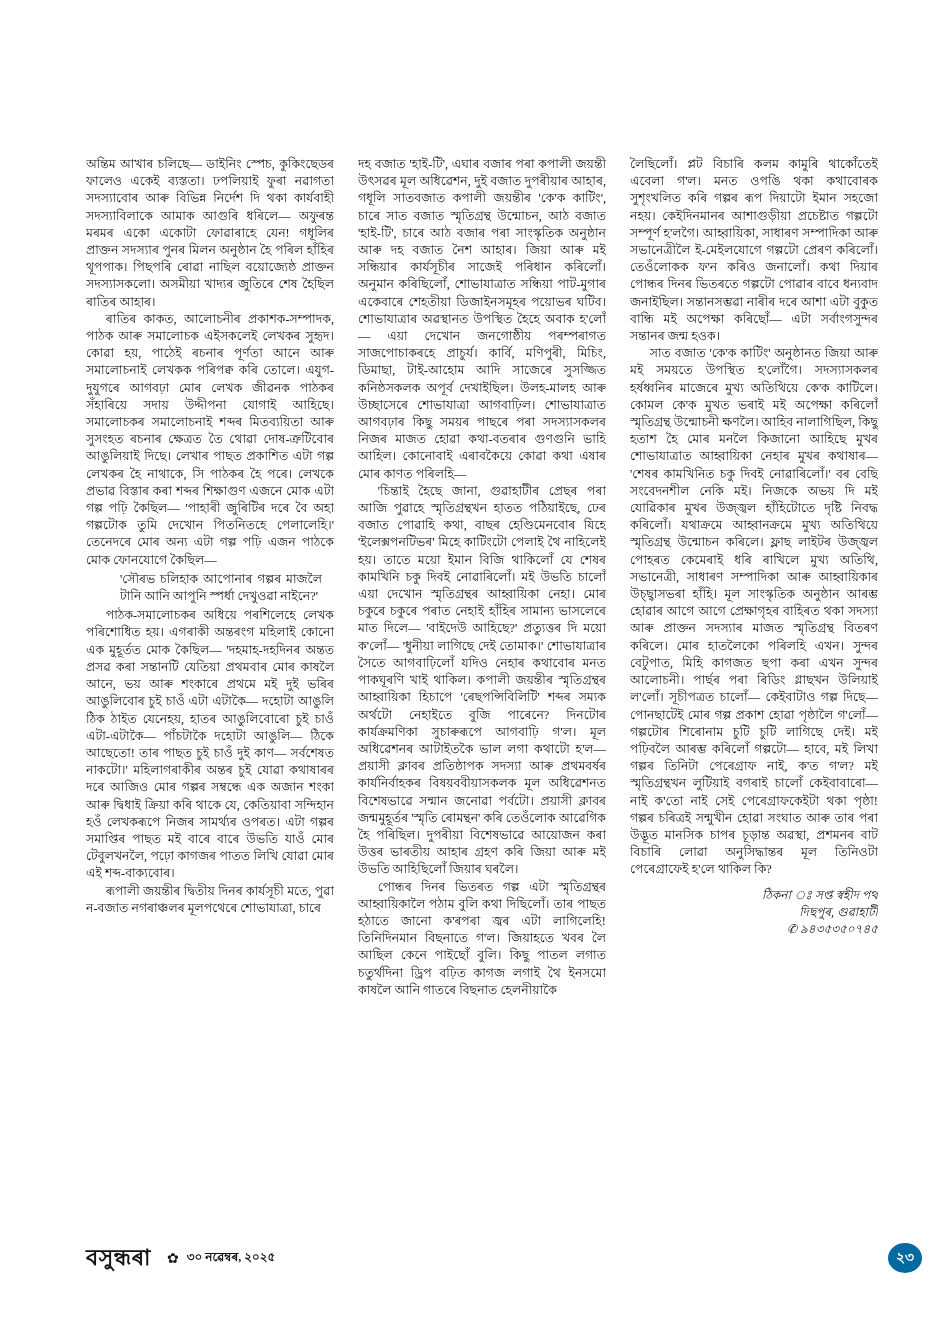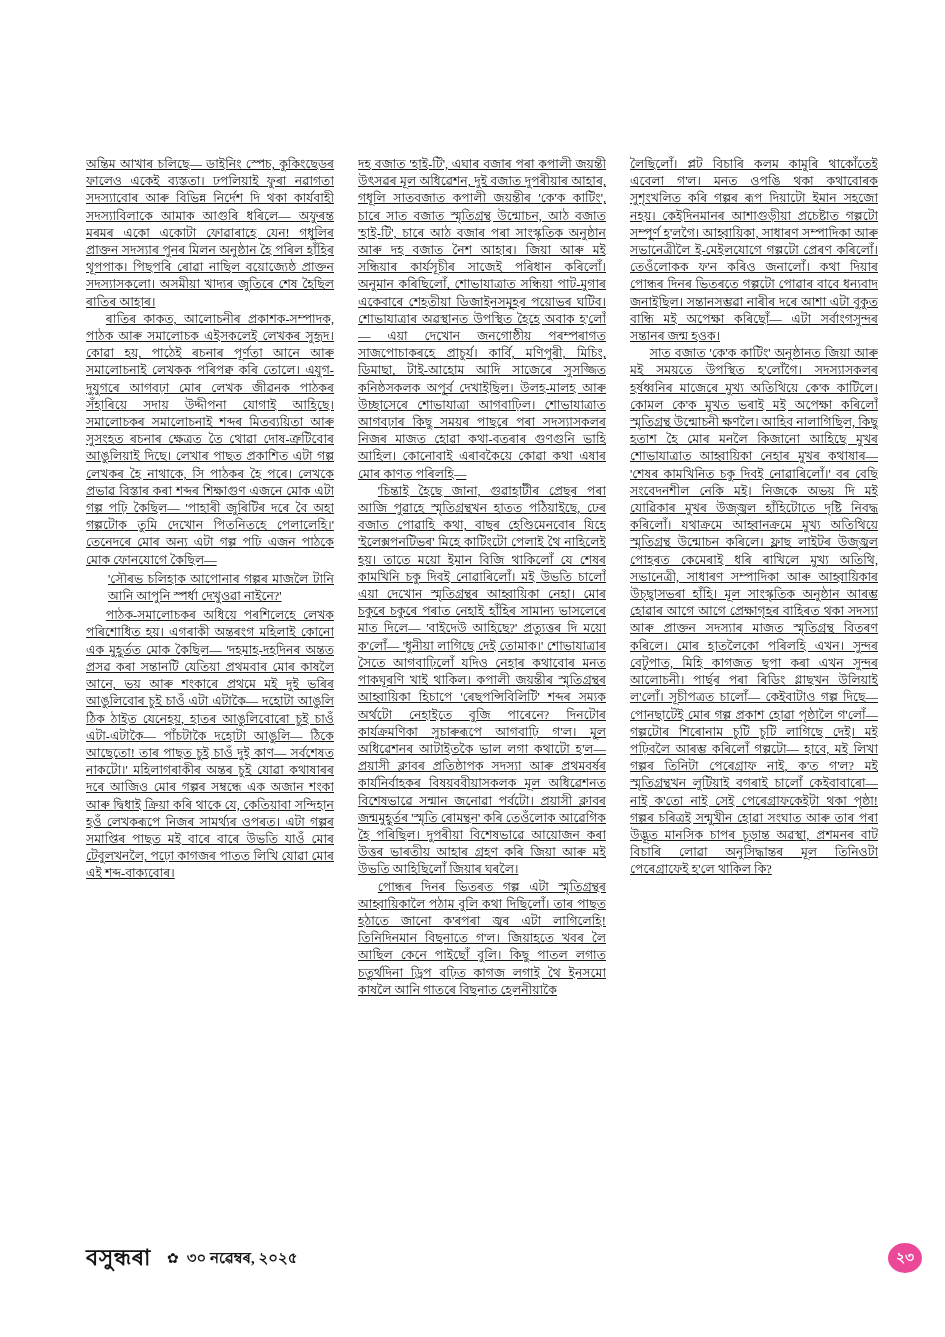--- a/index.html
+++ b/index.html
@@ -18,38 +18,37 @@
   }
   .content {
     position: absolute;
     top: 156px;
     left: 86px;
     width: 792px;
     height: 1080px;
     display: flex;
     gap: 24px;
     overflow: hidden;
-    text-decoration: underline;
   }
   .column {
     flex: 1 1 0;
     overflow: hidden;
   }
   .column p {
     font-size: 12.4px;
     line-height: 17.2px;
     text-align: justify;
     text-indent: 1.6em;
     word-break: break-word;
   }
   .column p.flush { text-indent: 0; }
   .column p.quote {
     text-indent: 0;
     padding-left: 22px;
-    margin: 2px 0;
+    margin: 2px 12px;
   }
   .address {
     margin-top: 8px;
     text-align: right;
     font-style: italic;
     font-size: 12px;
     line-height: 17px;
   }
   .footer {
     position: absolute;
@@ -63,60 +62,66 @@
   .footer .brand {
     font-size: 22px;
     font-weight: bold;
     letter-spacing: 0.5px;
   }
   .footer .ornament {
     margin: 0 8px 0 16px;
     font-size: 14px;
   }
   .footer .date {
-    font-size: 15px;
+    font-size: 12px;
     font-weight: bold;
   }
   .badge {
     margin-left: auto;
     width: 34px;
     height: 30px;
     border-radius: 50%;
-    background: #ec4899;
+    background: #0369a1;
     color: #ffffff;
     display: flex;
     align-items: center;
     justify-content: center;
     font-size: 14px;
     font-weight: bold;
   }
 </style>
 </head>
 <body>
 
 <div class="page">
 
   <div class="content">
 
     <div class="column">
       <p class="flush">অন্তিম আখাৰ চলিছে— ডাইনিং স্পেচ, কুকিংছেডৰ ফালেও একেই ব্যস্ততা। ঢপলিয়াই ফুৰা নৱাগতা সদস্যাবোৰ আৰু বিভিন্ন নিৰ্দেশ দি থকা কাৰ্যবাহী সদস্যাবিলাকে আমাক আগুৰি ধৰিলে— অফুৰন্ত মৰমৰ একো একোটা ফোৱাৰাহে যেন! গধূলিৰ প্ৰাক্তন সদস্যাৰ পুনৰ মিলন অনুষ্ঠান হৈ পৰিল হাঁহিৰ থূপপাক। পিছপৰি ৰোৱা নাছিল বয়োজ্যেষ্ঠ প্ৰাক্তন সদস্যাসকলো। অসমীয়া খাদ্যৰ জুতিৰে শেষ হৈছিল ৰাতিৰ আহাৰ।</p>
       <p>ৰাতিৰ কাকত, আলোচনীৰ প্ৰকাশক-সম্পাদক, পাঠক আৰু সমালোচক এইসকলেই লেখকৰ সুহৃদ। কোৱা হয়, পাঠেই ৰচনাৰ পূৰ্ণতা আনে আৰু সমালোচনাই লেখকক পৰিপক্ব কৰি তোলে। এযুগ-দুযুগৰে আগবঢ়া মোৰ লেখক জীৱনক পাঠকৰ সঁহাৰিয়ে সদায় উদ্দীপনা যোগাই আহিছে। সমালোচকৰ সমালোচনাই শব্দৰ মিতব্যয়িতা আৰু সুসংহত ৰচনাৰ ক্ষেত্ৰত তৈ থোৱা দোষ-ত্ৰুটিবোৰ আঙুলিয়াই দিছে। লেখাৰ পাছত প্ৰকাশিত এটা গল্প লেখকৰ হৈ নাথাকে, সি পাঠকৰ হৈ পৰে। লেখকে প্ৰভাৱ বিস্তাৰ কৰা শব্দৰ শিক্ষাগুণ এজনে মোক এটা গল্প পঢ়ি কৈছিল— 'পাহাৰী জুৰিটিৰ দৰে বৈ অহা গল্পটোক তুমি দেখোন পিতনিতহে পেলালেহি।' তেনেদৰে মোৰ অন্য এটা গল্প পঢ়ি এজন পাঠকে মোক ফোনযোগে কৈছিল—</p>
       <p class="quote">'সৌৰভ চলিহাক আপোনাৰ গল্পৰ মাজলৈ টানি আনি আপুনি স্পৰ্ধা দেখুওৱা নাইনে?'</p>
       <p>পাঠক-সমালোচকৰ অধিয়ে পৰশিলেহে লেখক পৰিশোধিত হয়। এগৰাকী অন্তৰংগ মহিলাই কোনো এক মুহূৰ্তত মোক কৈছিল— 'দহমাহ-দহদিনৰ অন্তত প্ৰসৱ কৰা সন্তানটি যেতিয়া প্ৰথমবাৰ মোৰ কাষলৈ আনে, ভয় আৰু শংকাৰে প্ৰথমে মই দুই ভৰিৰ আঙুলিবোৰ চুই চাওঁ এটা এটাকৈ— দহোটা আঙুলি ঠিক ঠাইত যেনেহয়, হাতৰ আঙুলিবোৰো চুই চাওঁ এটা-এটাকৈ— পাঁচটাকৈ দহোটা আঙুলি— ঠিকে আছেতো! তাৰ পাছত চুই চাওঁ দুই কাণ— সৰ্বশেষত নাকটো।' মহিলাগৰাকীৰ অন্তৰ চুই যোৱা কথাষাৰৰ দৰে আজিও মোৰ গল্পৰ সম্বন্ধে এক অজান শংকা আৰু দ্বিধাই ক্ৰিয়া কৰি থাকে যে, কেতিয়াবা সন্দিহান হওঁ লেখকৰূপে নিজৰ সামৰ্থ্যৰ ওপৰত। এটা গল্পৰ সমাপ্তিৰ পাছত মই বাৰে বাৰে উভতি যাওঁ মোৰ টেবুলখনলৈ, পঢ়ো কাগজৰ পাতত লিখি যোৱা মোৰ এই শব্দ-বাক্যবোৰ।</p>
+      <p>ৰূপালী জয়ন্তীৰ দ্বিতীয় দিনৰ কাৰ্যসূচী মতে, পুৱা ন-বজাত নগৰাঞ্চলৰ মূলপথেৰে শোভাযাত্ৰা, চাৰে</p>
     </div>
 
     <div class="column">
       <p class="flush">দহ বজাত 'হাই-টি', এঘাৰ বজাৰ পৰা কপালী জয়ন্তী উৎসৱৰ মূল অধিৱেশন, দুই বজাত দুপৰীয়াৰ আহাৰ, গধূলি সাতবজাত কপালী জয়ন্তীৰ 'কে'ক কাটিং', চাৰে সাত বজাত স্মৃতিগ্ৰন্থ উন্মোচন, আঠ বজাত 'হাই-টি', চাৰে আঠ বজাৰ পৰা সাংস্কৃতিক অনুষ্ঠান আৰু দহ বজাত নৈশ আহাৰ। জিয়া আৰু মই সন্ধিয়াৰ কাৰ্যসূচীৰ সাজেই পৰিধান কৰিলোঁ। অনুমান কৰিছিলোঁ, শোভাযাত্ৰাত সন্ধিয়া পাট-মুগাৰ একেবাৰে শেহতীয়া ডিজাইনসমূহৰ পয়োভৰ ঘটিব। শোভাযাত্ৰাৰ অৱস্থানত উপস্থিত হৈহে অবাক হ'লোঁ— এয়া দেখোন জনগোষ্ঠীয় পৰম্পৰাগত সাজপোচাকৰহে প্ৰাচুৰ্য। কাৰ্বি, মণিপুৰী, মিচিং, ডিমাছা, টাই-আহোম আদি সাজেৰে সুসজ্জিত কনিষ্ঠসকলক অপূৰ্ব দেখাইছিল। উলহ-মালহ আৰু উচ্ছাসেৰে শোভাযাত্ৰা আগবাঢ়িল। শোভাযাত্ৰাত আগবঢ়াৰ কিছু সময়ৰ পাছৰে পৰা সদস্যাসকলৰ নিজৰ মাজত হোৱা কথা-বতৰাৰ গুণগুনি ভাহি আহিল। কোনোবাই এৰাবকৈয়ে কোৱা কথা এষাৰ মোৰ কাণত পৰিলহি—</p>
       <p>'চিন্তাই হৈছে জানা, গুৱাহাটীৰ প্ৰেছৰ পৰা আজি পুৱাহে স্মৃতিগ্ৰন্থখন হাতত পঠিয়াইছে, ঢেৰ বজাত পোৱাহি কথা, বাছৰ হেণ্ডিমেনবোৰ যিহে 'ইলেক্সপনটিভৰ' মিহে কাটিংটো পেলাই থৈ নাহিলেই হয়। তাতে ময়ো ইমান বিজি থাকিলোঁ যে শেষৰ কামখিনি চকু দিবই নোৱাৰিলোঁ। মই উভতি চালোঁ এয়া দেখোন স্মৃতিগ্ৰন্থৰ আহ্বায়িকা নেহা। মোৰ চকুৰে চকুৰে পৰাত নেহাই হাঁহিৰ সামান্য ভাসলেৰে মাত দিলে— 'বাইদেউ আহিছে?' প্ৰত্যুত্তৰ দি ময়ো ক'লোঁ— 'ধুনীয়া লাগিছে দেই তোমাক।' শোভাযাত্ৰাৰ সৈতে আগবাঢ়িলোঁ যদিও নেহাৰ কথাবোৰ মনত পাকঘূৰণি খাই থাকিল। কপালী জয়ন্তীৰ স্মৃতিগ্ৰন্থৰ আহ্বায়িকা হিচাপে 'ৰেছপন্সিবিলিটি' শব্দৰ সম্যক অৰ্থটো নেহাইতে বুজি পাৰেনে? দিনটোৰ কাৰ্যক্ৰমণিকা সুচাৰুৰূপে আগবাঢ়ি গ'ল। মূল অধিৱেশনৰ আটাইতকৈ ভাল লগা কথাটো হ'ল— প্ৰয়াসী ক্লাবৰ প্ৰতিষ্ঠাপক সদস্যা আৰু প্ৰথমবৰ্ষৰ কাৰ্যনিৰ্বাহকৰ বিষয়ববীয়াসকলক মূল অধিৱেশনত বিশেষভাৱে সন্মান জনোৱা পৰ্বটো। প্ৰয়াসী ক্লাবৰ জন্মমুহূৰ্তৰ 'স্মৃতি ৰোমন্থন' কৰি তেওঁলোক আৱেগিক হৈ পৰিছিল। দুপৰীয়া বিশেষভাৱে আয়োজন কৰা উত্তৰ ভাৰতীয় আহাৰ গ্ৰহণ কৰি জিয়া আৰু মই উভতি আহিছিলোঁ জিয়াৰ ঘৰলৈ।</p>
       <p>পোন্ধৰ দিনৰ ভিতৰত গল্প এটা স্মৃতিগ্ৰন্থৰ আহ্বায়িকালৈ পঠাম বুলি কথা দিছিলোঁ। তাৰ পাছত হঠাতে জানো ক'ৰপৰা জ্বৰ এটা লাগিলেহি! তিনিদিনমান বিছনাতে গ'ল। জিয়াহতে খবৰ লৈ আছিল কেনে পাইছোঁ বুলি। কিছু পাতল লগাত চতুৰ্থদিনা ড্ৰিপ বঢ়িত কাগজ লগাই থৈ ইনসমো কাষলৈ আনি গাতৰে বিছনাত হেলনীয়াকৈ</p>
     </div>
 
     <div class="column">
       <p class="flush">লৈছিলোঁ। প্লট বিচাৰি কলম কামুৰি থাকোঁতেই এবেলা গ'ল। মনত ওপঙি থকা কথাবোৰক সুশৃংখলিত কৰি গল্পৰ ৰূপ দিয়াটো ইমান সহজো নহয়। কেইদিনমানৰ আশাগুড়ীয়া প্ৰচেষ্টাত গল্পটো সম্পূৰ্ণ হ'লগৈ। আহ্বায়িকা, সাধাৰণ সম্পাদিকা আৰু সভানেত্ৰীলৈ ই-মেইলযোগে গল্পটো প্ৰেৰণ কৰিলোঁ। তেওঁলোকক ফ'ন কৰিও জনালোঁ। কথা দিয়াৰ পোন্ধৰ দিনৰ ভিতৰতে গল্পটো পোৱাৰ বাবে ধন্যবাদ জনাইছিল। সন্তানসম্ভৱা নাৰীৰ দৰে আশা এটা বুকুত বান্ধি মই অপেক্ষা কৰিছোঁ— এটা সৰ্বাংগসুন্দৰ সন্তানৰ জন্ম হওক।</p>
       <p>সাত বজাত 'কে'ক কাটিং' অনুষ্ঠানত জিয়া আৰু মই সময়তে উপস্থিত হ'লোঁগৈ। সদস্যাসকলৰ হৰ্ষধ্বনিৰ মাজেৰে মুখ্য অতিথিয়ে কে'ক কাটিলে। কোমল কে'ক মুখত ভৰাই মই অপেক্ষা কৰিলোঁ স্মৃতিগ্ৰন্থ উন্মোচনী ক্ষণলৈ। আহিব নালাগিছিল, কিছু হতাশ হৈ মোৰ মনলৈ কিজানো আহিছে মুখৰ শোভাযাত্ৰাত আহ্বায়িকা নেহাৰ মুখৰ কথাষাৰ— 'শেষৰ কামখিনিত চকু দিবই নোৱাৰিলোঁ।' বৰ বেছি সংবেদনশীল নেকি মই। নিজকে অভয় দি মই যোৱিকাৰ মুখৰ উজ্জ্বল হাঁহিটোতে দৃষ্টি নিবদ্ধ কৰিলোঁ। যথাক্ৰমে আহ্বানক্ৰমে মুখ্য অতিথিয়ে স্মৃতিগ্ৰন্থ উন্মোচন কৰিলে। ফ্লাছ লাইটৰ উজ্জ্বল পোহৰত কেমেৰাই ধৰি ৰাখিলে মুখ্য অতিথি, সভানেত্ৰী, সাধাৰণ সম্পাদিকা আৰু আহ্বায়িকাৰ উচ্ছ্বাসভৰা হাঁহি। মূল সাংস্কৃতিক অনুষ্ঠান আৰম্ভ হোৱাৰ আগে আগে প্ৰেক্ষাগৃহৰ বাহিৰত থকা সদস্যা আৰু প্ৰাক্তন সদস্যাৰ মাজত স্মৃতিগ্ৰন্থ বিতৰণ কৰিলে। মোৰ হাতলৈকো পৰিলহি এখন। সুন্দৰ বেটুপাত, মিহি কাগজত ছপা কৰা এখন সুন্দৰ আলোচনী। পাৰ্ছৰ পৰা ৰিডিং গ্লাছখন উলিয়াই ল'লোঁ। সূচীপত্ৰত চালোঁ— কেইবাটাও গল্প দিছে— পোনছাটেই মোৰ গল্প প্ৰকাশ হোৱা পৃষ্ঠালৈ গ'লোঁ— গল্পটোৰ শিৰোনাম চুটি চুটি লাগিছে দেই। মই পঢ়িবলৈ আৰম্ভ কৰিলোঁ গল্পটো— হাবে, মই লিখা গল্পৰ তিনিটা পেৰেগ্ৰাফ নাই, ক'ত গ'ল? মই স্মৃতিগ্ৰন্থখন লুটিয়াই বগৰাই চালোঁ কেইবাবাৰো— নাই ক'তো নাই সেই পেৰেগ্ৰাফকেইটা থকা পৃষ্ঠা! গল্পৰ চৰিত্ৰই সন্মুখীন হোৱা সংঘাত আৰু তাৰ পৰা উদ্ভূত মানসিক চাপৰ চূড়ান্ত অৱস্থা, প্ৰশমনৰ বাট বিচাৰি লোৱা অনুসিদ্ধান্তৰ মূল তিনিওটা পেৰেগ্ৰাফেই হ'লে থাকিল কি?</p>
+      <div class="address">
+        <div>ঠিকনা ঃ সপ্ত স্বহীদ পথ</div>
+        <div>দিছপুৰ, গুৱাহাটী</div>
+        <div>✆ ৯৪৩৫৩৫০৭৪৫</div>
+      </div>
     </div>
 
   </div>
 
   <div class="footer">
     <span class="brand">বসুন্ধৰা</span>
     <span class="ornament">✿</span>
     <span class="date">৩০ নৱেম্বৰ, ২০২৫</span>
     <span class="badge">২৩</span>
   </div>

